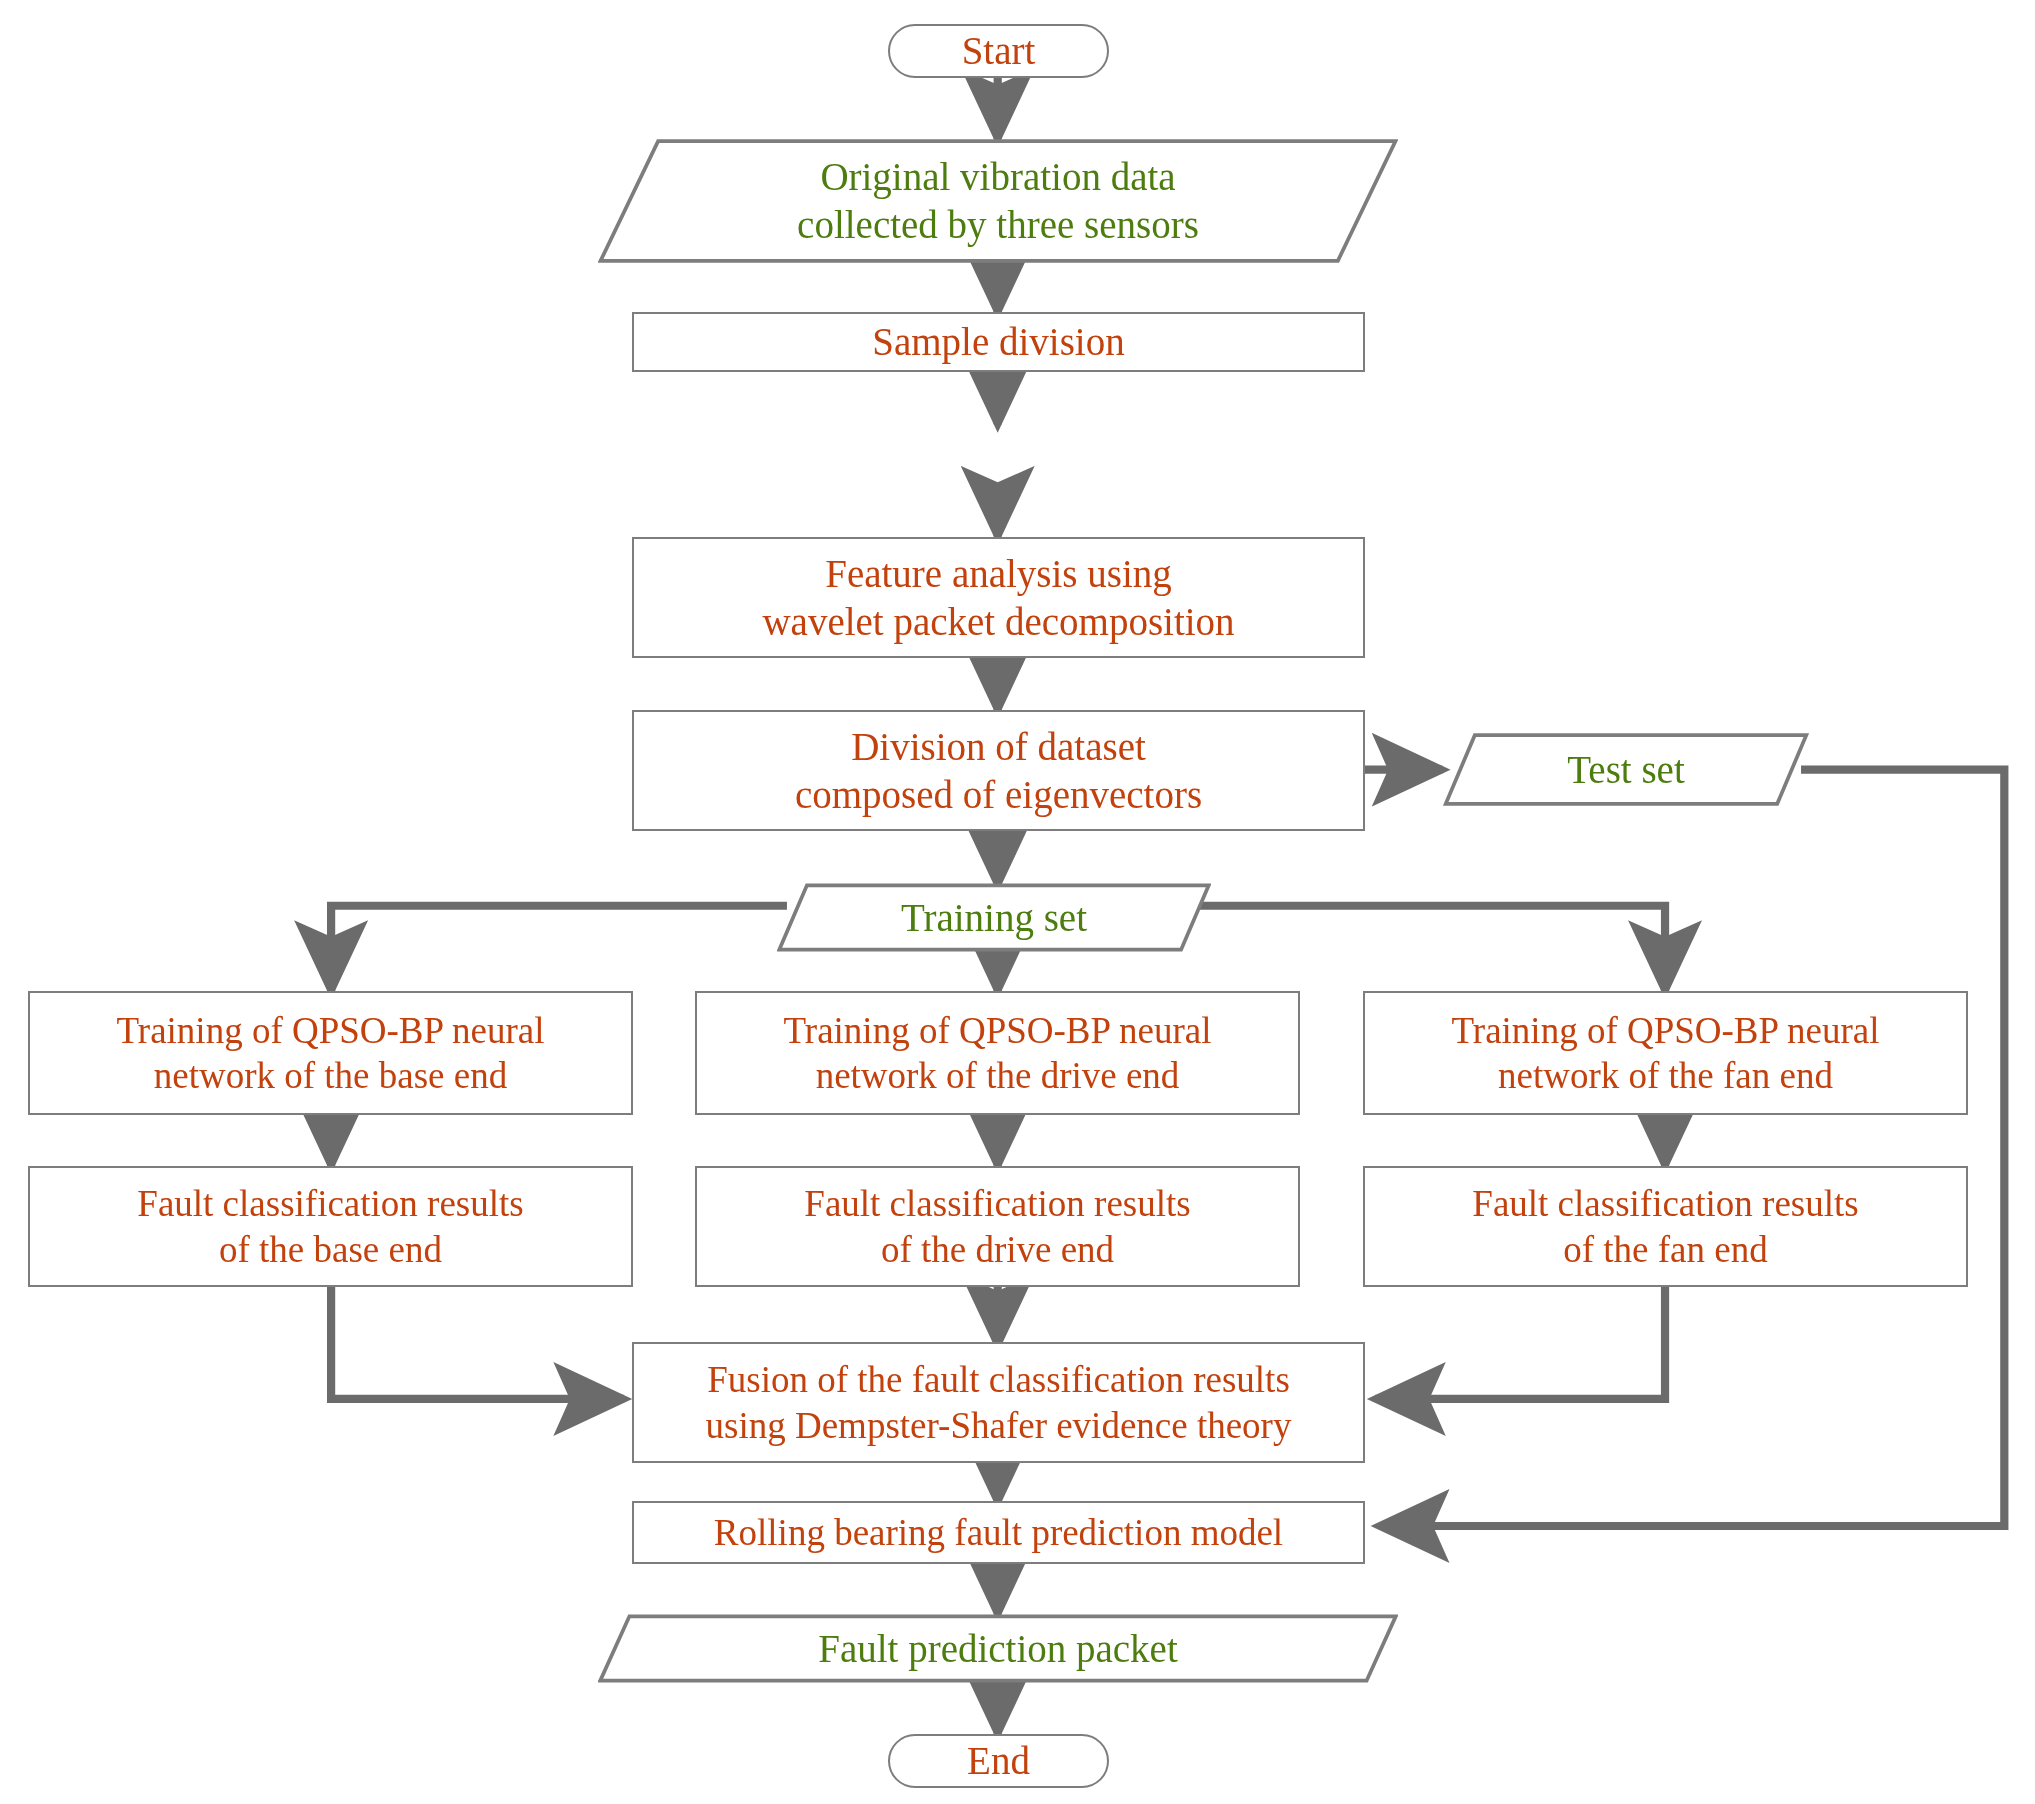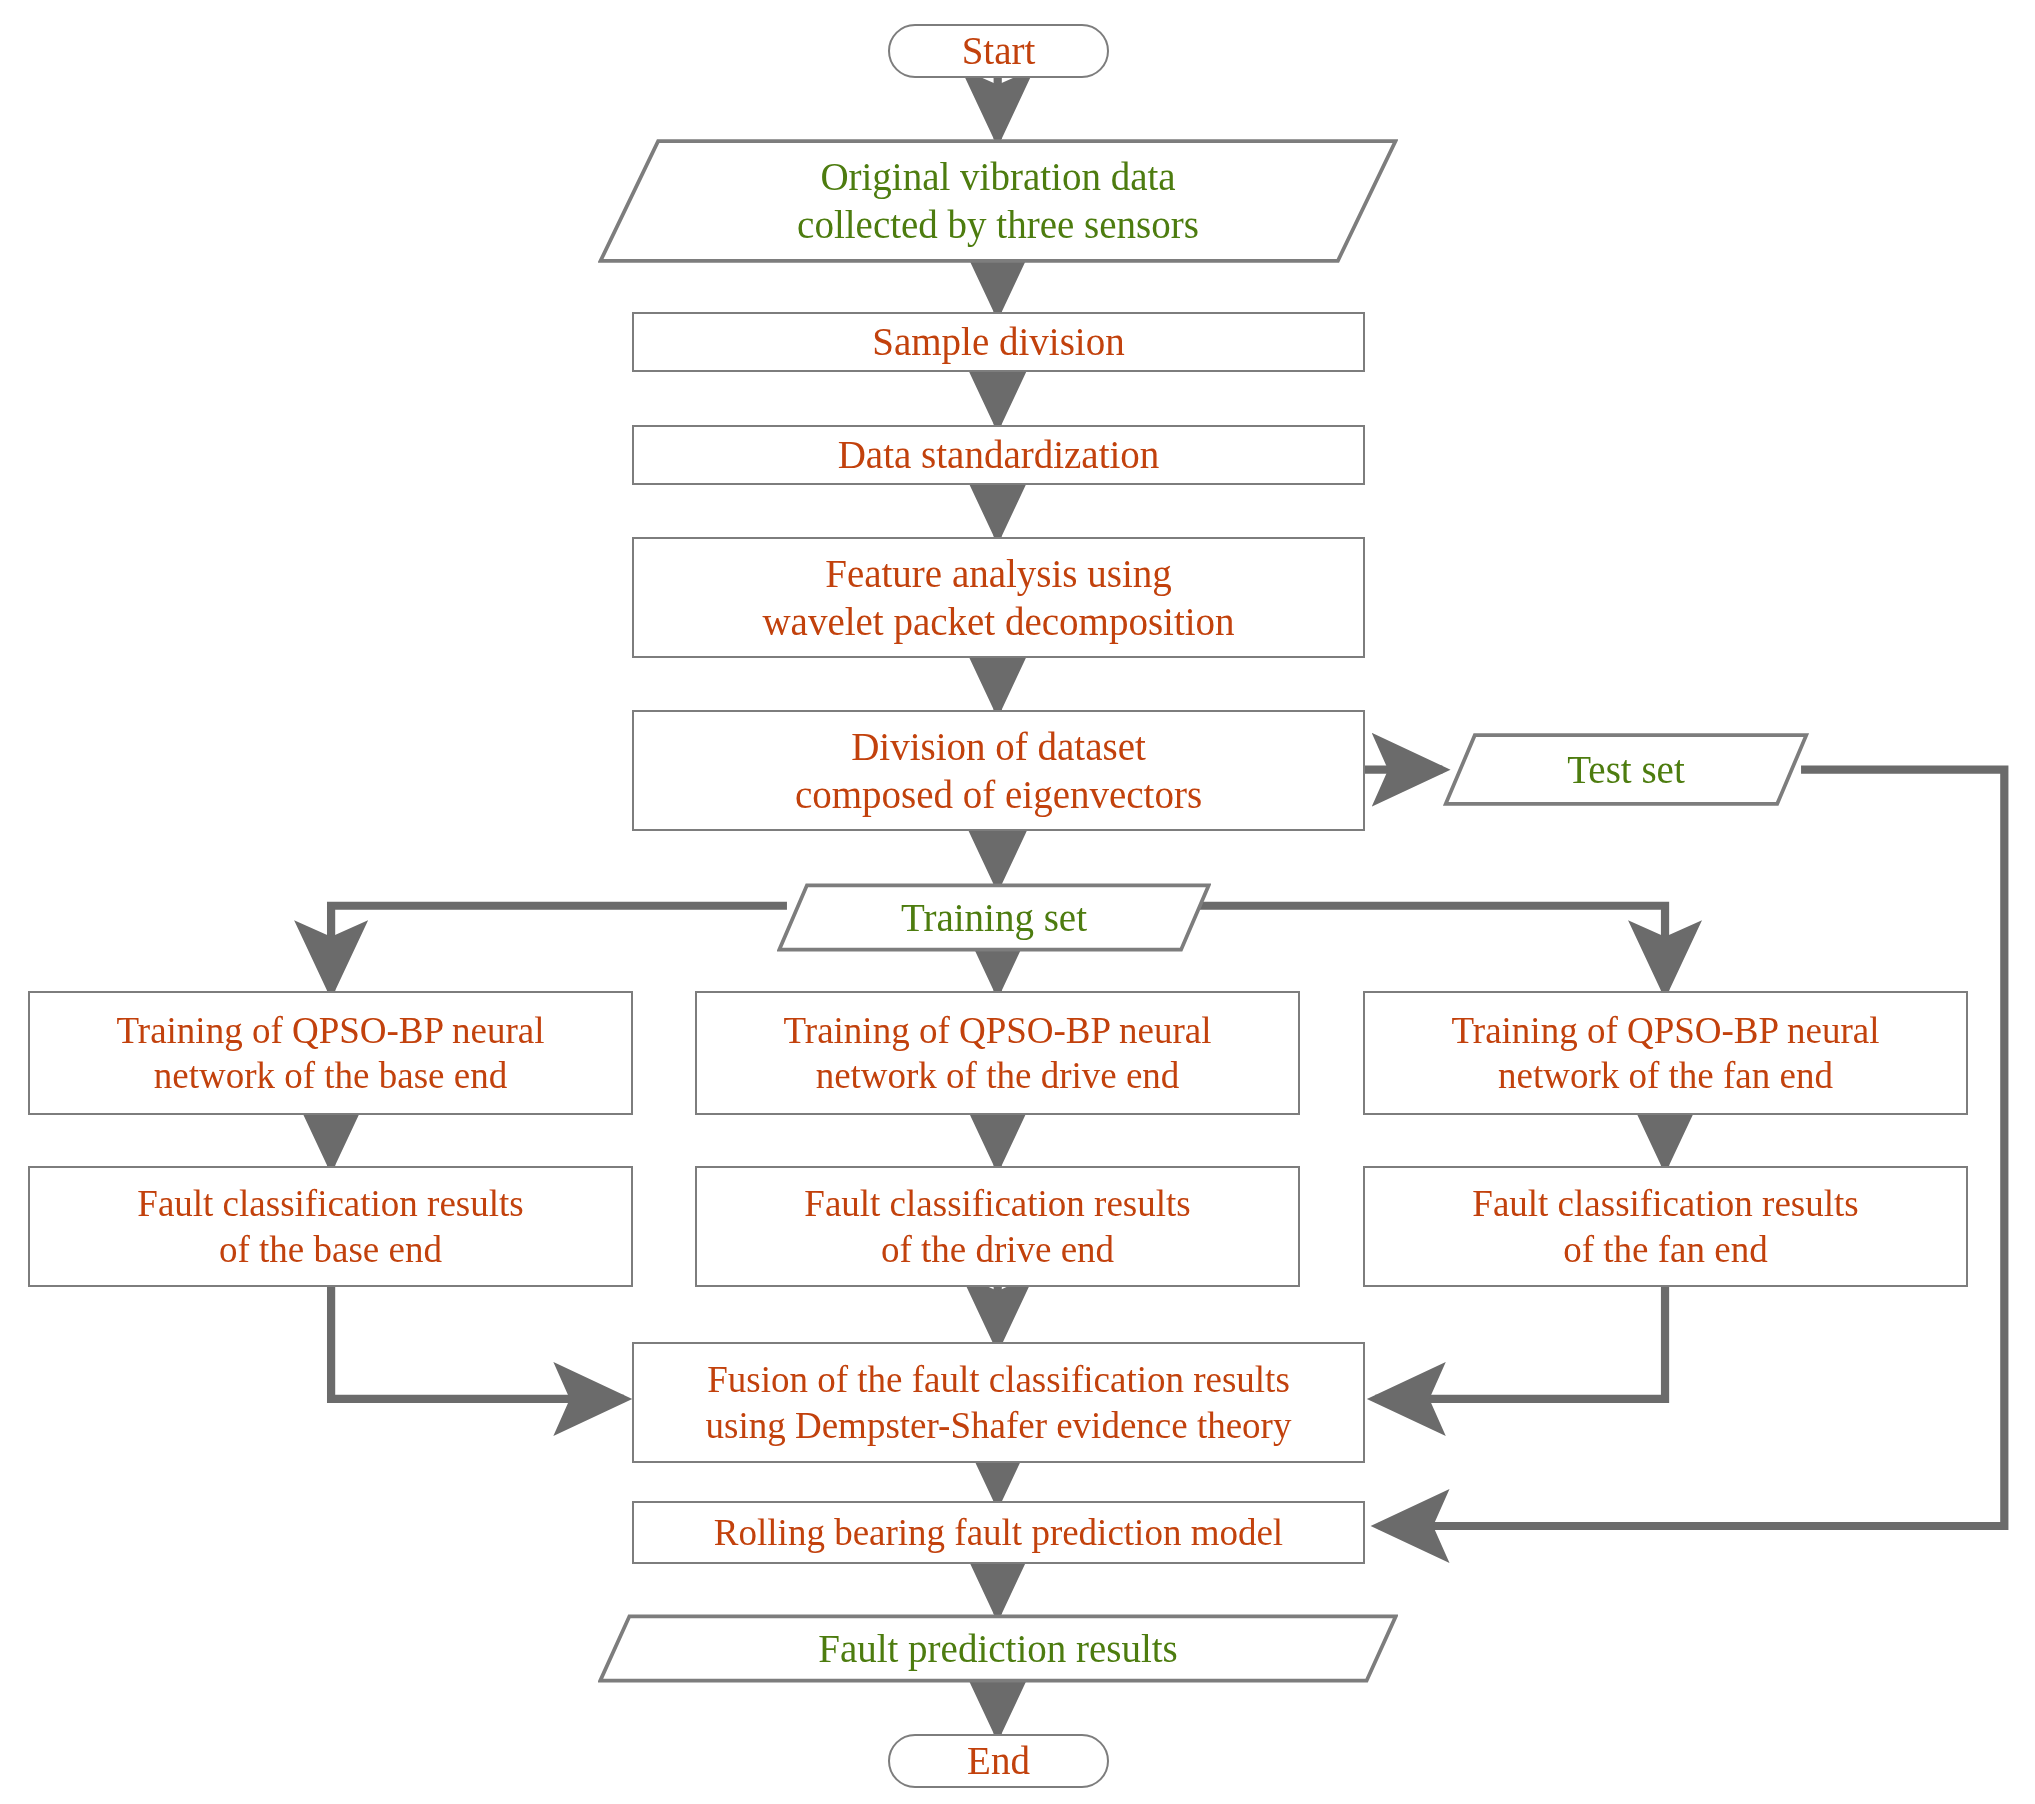--- a/index.html
+++ b/index.html
@@ -79,23 +79,20 @@
       <polygon points="80,3 1067,3 990,163 3,163" fill="#ffffff" stroke="#7d7d7d" stroke-width="5"></polygon>
     </svg>
     <div class="para-inner f52" style="left:0;top:0;width:800px;height:124px;">Original vibration data
 collected by three sensors</div>
   </div>
 
   <div class="node rect f52" style="left:632px;top:312px;width:733px;height:60px;">
     <span>Sample division</span>
   </div>
 
-  <div class="node rect f52" style="left:632px;top:425px;width:733px;height:60px;">
-    <span>Data standardization</span>
-  </div>
 
   <div class="node rect f52" style="left:632px;top:537px;width:733px;height:121px;">
     <span>Feature analysis using
 wavelet packet decomposition</span>
   </div>
 
   <div class="node rect f52" style="left:632px;top:710px;width:733px;height:121px;">
     <span>Division of dataset
 composed of eigenvectors</span>
   </div>
@@ -146,21 +143,21 @@
   </div>
 
   <div class="node rect f50" style="left:632px;top:1501px;width:733px;height:63px;">
     <span>Rolling bearing fault prediction model</span>
   </div>
 
   <div style="position:absolute;left:598px;top:1614px;width:800px;height:69px;">
     <svg viewBox="0 0 1070 92" style="position:absolute;left:0;top:0;width:800px;height:69px;">
       <polygon points="42,3 1067,3 1028,89 3,89" fill="#ffffff" stroke="#7d7d7d" stroke-width="5"></polygon>
     </svg>
-    <div class="para-inner f52" style="left:0;top:0;width:800px;height:69px;">Fault prediction results</div>
+    <div class="para-inner f52" style="left:0;top:0;width:800px;height:69px;">Fault prediction packet</div>
   </div>
 
   <div class="node term f52" style="left:888px;top:1734px;width:221px;height:54px;">
     <span>End</span>
   </div>
 
 </div>
 
 
 </body></html>

